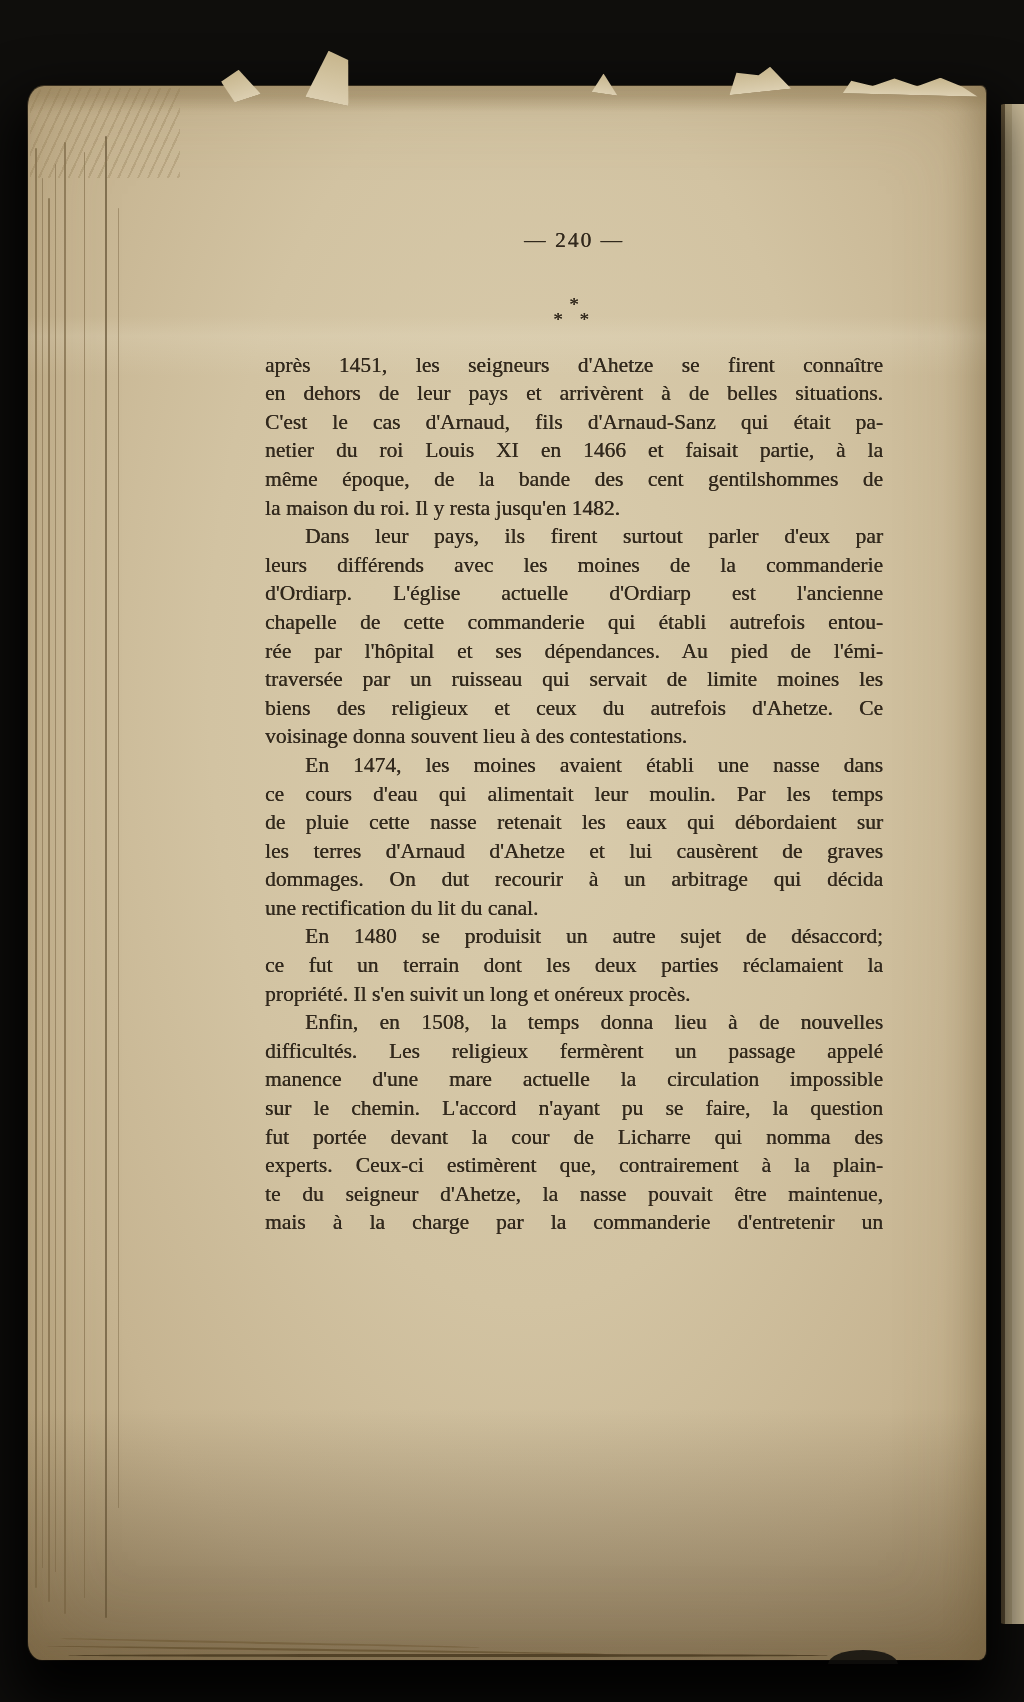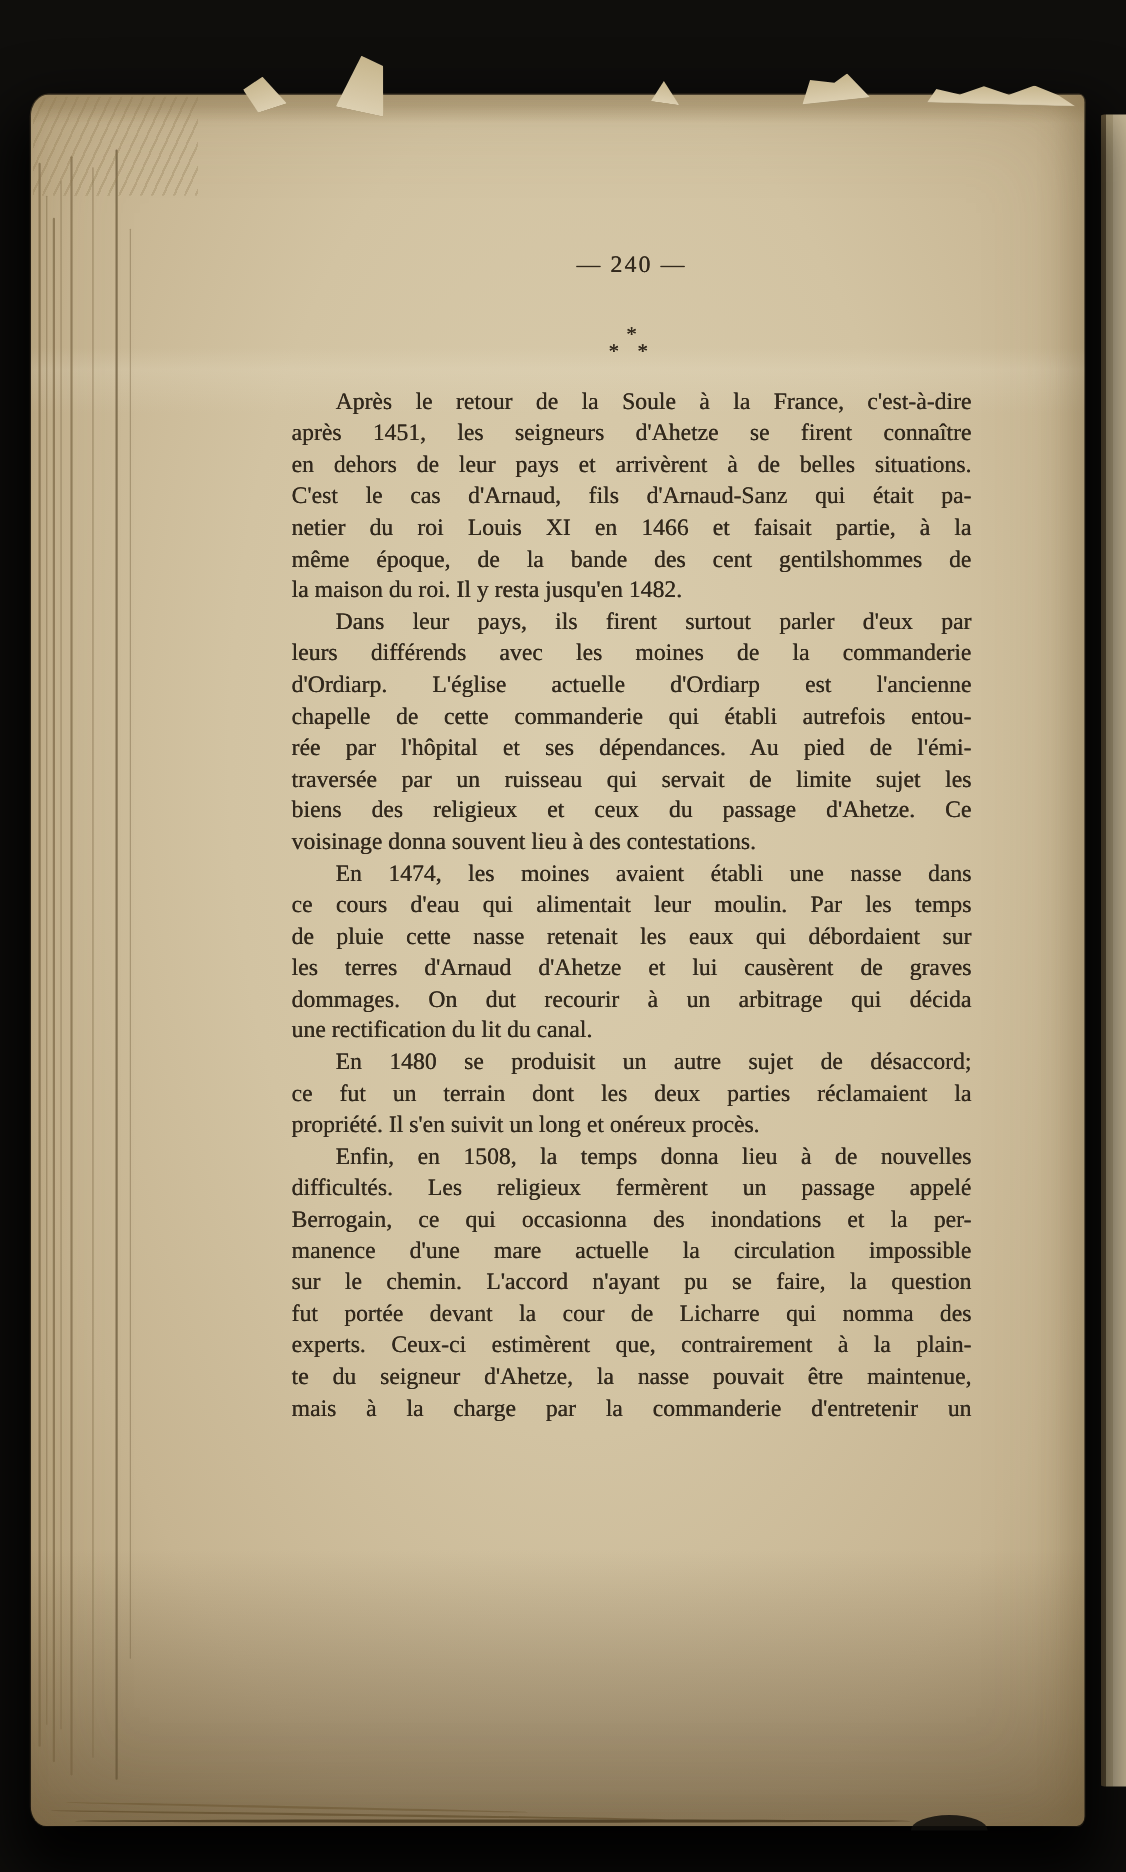--- a/index.html
+++ b/index.html
@@ -119,55 +119,53 @@
   <div class="flap f5"></div>
 
   <div class="text-block">
     <div class="page-number">— 240 —</div>
     <div class="separator">
       <div class="row1">*</div>
       <div class="row2">* *</div>
     </div>
     <div class="paragraphs">
         <div class="paragraph">
-          <div class="line first">Après le retour de la Soule à la France, c'est-à-dire</div>
           <div class="line">après 1451, les seigneurs d'Ahetze se firent connaître</div>
           <div class="line">en dehors de leur pays et arrivèrent à de belles situations.</div>
           <div class="line">C'est le cas d'Arnaud, fils d'Arnaud-Sanz qui était pa-</div>
           <div class="line">netier du roi Louis XI en 1466 et faisait partie, à la</div>
           <div class="line">même époque, de la bande des cent gentilshommes de</div>
           <div class="line last">la maison du roi. Il y resta jusqu'en 1482.</div>
         </div>
         <div class="paragraph">
           <div class="line first">Dans leur pays, ils firent surtout parler d'eux par</div>
           <div class="line">leurs différends avec les moines de la commanderie</div>
           <div class="line">d'Ordiarp. L'église actuelle d'Ordiarp est l'ancienne</div>
           <div class="line">chapelle de cette commanderie qui établi autrefois entou-</div>
           <div class="line">rée par l'hôpital et ses dépendances. Au pied de l'émi-</div>
-          <div class="line">traversée par un ruisseau qui servait de limite sujet les</div>
-          <div class="line">biens des religieux et ceux du passage d'Ahetze. Ce</div>
+          <div class="line">traversée par un ruisseau qui servait de limite moines les</div>
+          <div class="line">biens des religieux et ceux du autrefois d'Ahetze. Ce</div>
           <div class="line last">voisinage donna souvent lieu à des contestations.</div>
         </div>
         <div class="paragraph">
           <div class="line first">En 1474, les moines avaient établi une nasse dans</div>
           <div class="line">ce cours d'eau qui alimentait leur moulin. Par les temps</div>
           <div class="line">de pluie cette nasse retenait les eaux qui débordaient sur</div>
           <div class="line">les terres d'Arnaud d'Ahetze et lui causèrent de graves</div>
           <div class="line">dommages. On dut recourir à un arbitrage qui décida</div>
           <div class="line last">une rectification du lit du canal.</div>
         </div>
         <div class="paragraph">
           <div class="line first">En 1480 se produisit un autre sujet de désaccord;</div>
           <div class="line">ce fut un terrain dont les deux parties réclamaient la</div>
           <div class="line last">propriété. Il s'en suivit un long et onéreux procès.</div>
         </div>
         <div class="paragraph">
           <div class="line first">Enfin, en 1508, la temps donna lieu à de nouvelles</div>
           <div class="line">difficultés. Les religieux fermèrent un passage appelé</div>
-          <div class="line">Berrogain, ce qui occasionna des inondations et la per-</div>
           <div class="line">manence d'une mare actuelle la circulation impossible</div>
           <div class="line">sur le chemin. L'accord n'ayant pu se faire, la question</div>
           <div class="line">fut portée devant la cour de Licharre qui nomma des</div>
           <div class="line">experts. Ceux-ci estimèrent que, contrairement à la plain-</div>
           <div class="line">te du seigneur d'Ahetze, la nasse pouvait être maintenue,</div>
           <div class="line">mais à la charge par la commanderie d'entretenir un</div>
         </div>
       </div>
   </div>
 

